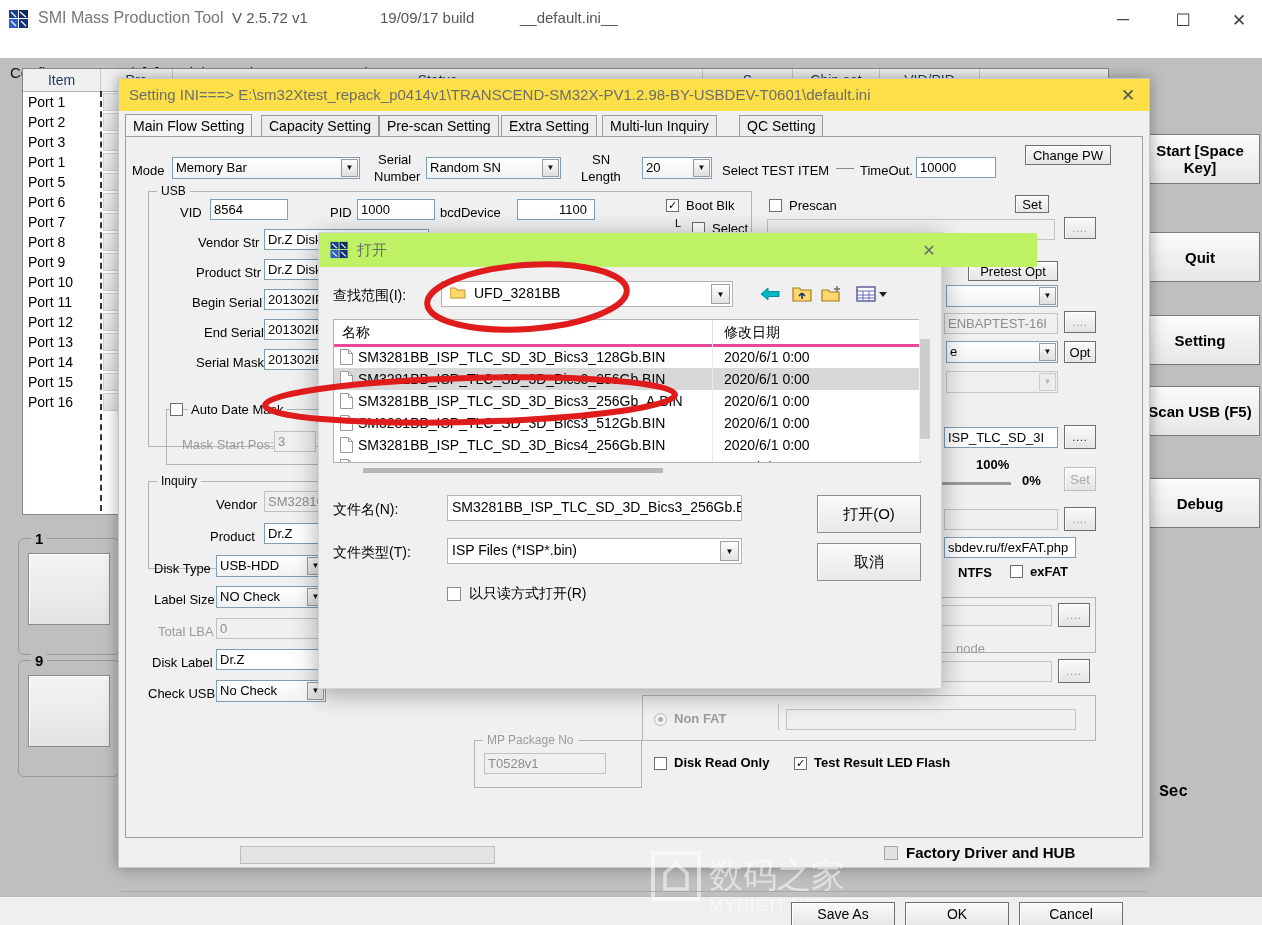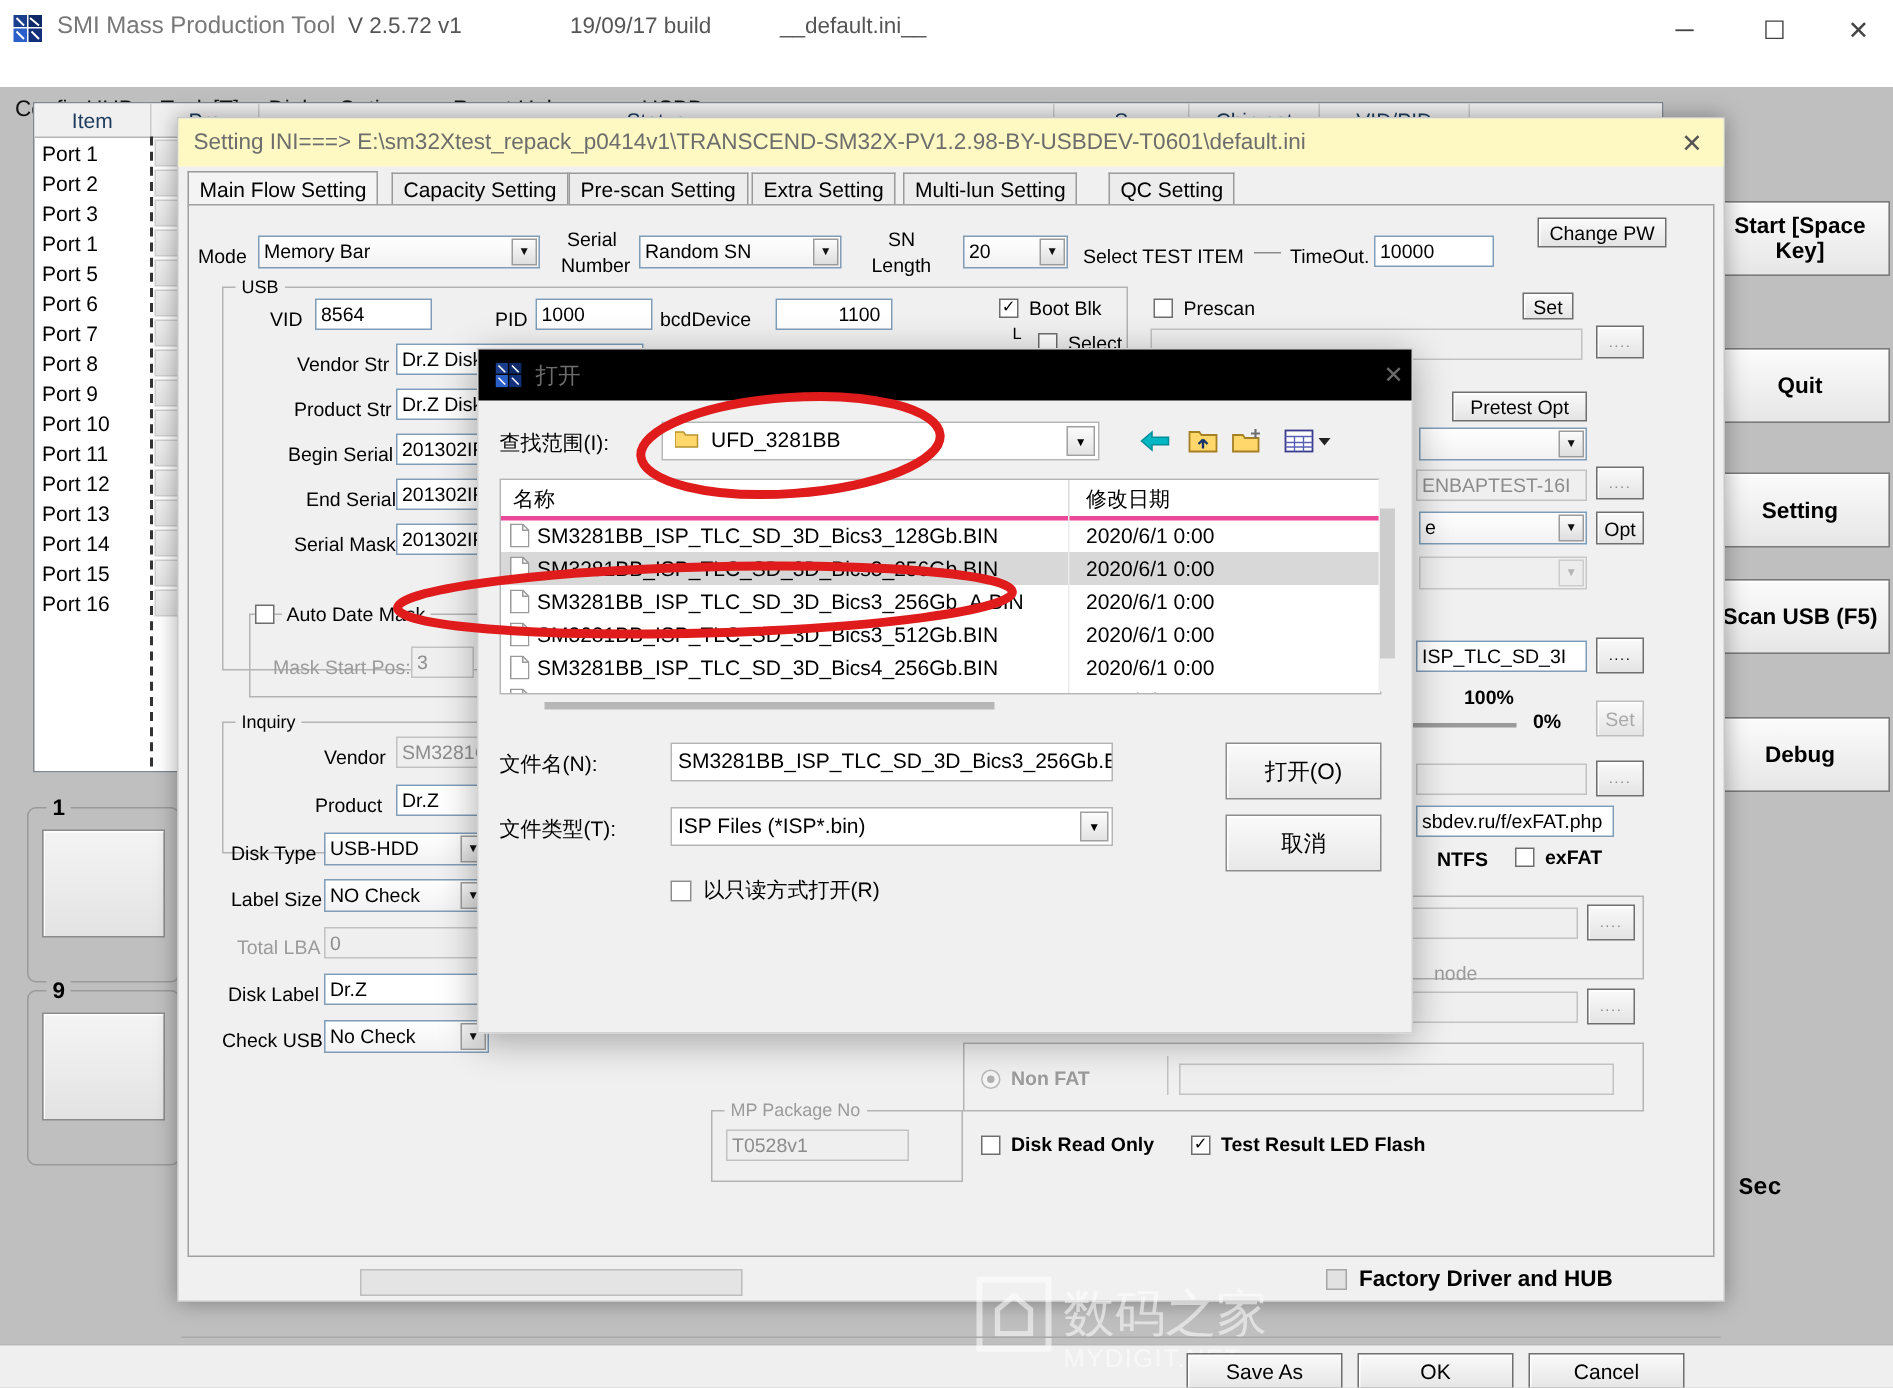--- a/index.html
+++ b/index.html
@@ -47,21 +47,21 @@
   .prev-group{left:18px;width:100px;height:115px;border:1px solid #9a9a9a;border-radius:6px;}
   .prev-num{left:30px;font-weight:bold;font-size:15px;background:#bfbfbf;padding:0 4px;}
   .prev-box{left:28px;width:80px;height:70px;background:linear-gradient(#f4f4f4,#e3e3e3);border:1px solid #8b8b8b;box-shadow:inset 1px 1px 0 #fff;}
 
   
   #status-bar{left:0;top:896px;width:1262px;height:29px;background:#efefef;border-top:1px solid #b9b9b9;}
 
   
   #setting-dialog{left:118px;top:78px;width:1030px;height:788px;background:#f0f0f0;
     border:1px solid #c8c8c8;box-shadow:0 0 14px rgba(0,0,0,.35);}
-  #setting-titlebar{left:0;top:0;width:1030px;height:32px;background:#fef9c3;}
+  #setting-titlebar{left:0;top:0;width:1030px;height:32px;background:#fde047;}
   #setting-title{left:10px;top:7px;font-size:15px;color:#6d6d6d;white-space:nowrap;}
   #setting-close{left:995px;top:4px;width:28px;height:24px;display:flex;align-items:center;justify-content:center;font-size:17px;color:#555;}
 
   #tabstrip{left:6px;top:36px;width:1016px;height:22px;}
   .tab{top:0;height:22px;line-height:20px;font-size:14px;padding:0 7px;
      border:1px solid #9a9a9a;border-bottom:none;background:#ececec;box-sizing:border-box;}
   .tab.active{background:#f4f4f4;border-bottom:1px solid #f4f4f4;top:-1px;height:24px;line-height:22px;font-weight:normal;}
 
   #tab-body{left:6px;top:57px;width:1016px;height:700px;background:#f0f0f0;border:1px solid #a0a0a0;}
 
@@ -83,21 +83,21 @@
   .btn.dis{color:#a9a9a9;border-color:#bdbdbd;}
   .chk{width:13px;height:13px;background:#fff;border:1px solid #6d6d6d;box-sizing:border-box;
      display:flex;align-items:center;justify-content:center;font-size:11px;line-height:11px;}
   .group{border:1px solid #b4b4b4;box-sizing:border-box;}
   .group-title{position:absolute;top:-8px;left:8px;background:#f0f0f0;padding:0 4px;font-size:12px;}
   .group-title.dim{color:#9b9b9b;}
 
   
   #open-dialog{left:318px;top:232px;width:622px;height:455px;background:#f0f0f0;
       border:1px solid #d3d3d3;box-shadow:0 5px 24px rgba(0,0,0,.33);}
-  #open-titlebar{left:0;top:0;width:622px;height:34px;background:#000000;}
+  #open-titlebar{left:0;top:0;width:718px;height:34px;background:#bef264;}
   #open-icon{left:11px;top:8px;width:19px;height:18px;}
   #open-title{left:38px;top:8px;font-size:15px;color:#6d6d6d;}
   #open-close{left:598px;top:5px;width:24px;height:24px;display:flex;align-items:center;justify-content:center;font-size:16px;color:#6a6a6a;}
   #lookin-label{left:14px;top:54px;font-size:14px;}
   #lookin-combo{left:122px;top:48px;width:292px;height:26px;background:#fff;border:1px solid #b5b5b5;box-sizing:border-box;}
   #lookin-folder{left:8px;top:4px;width:16px;height:13px;}
   #lookin-text{left:32px;top:3px;font-size:14px;}
   #lookin-arrow{position:absolute;right:2px;top:2px;width:19px;height:20px;background:linear-gradient(#fcfcfc,#e3e3e3);
      border:1px solid #a0a0a0;box-sizing:border-box;display:flex;align-items:center;justify-content:center;font-size:8px;}
   .navicon{top:48px;width:26px;height:26px;display:flex;align-items:center;justify-content:center;}
@@ -253,21 +253,21 @@
   <div class="abs" id="setting-titlebar">
     <div class="abs" id="setting-title">Setting  INI===&gt; E:\sm32Xtest_repack_p0414v1\TRANSCEND-SM32X-PV1.2.98-BY-USBDEV-T0601\default.ini</div>
     <div class="abs" id="setting-close">✕</div>
   </div>
 
   <div class="abs" id="tabstrip">
     <div class="abs tab active" style="left:0;">Main Flow Setting</div>
     <div class="abs tab" style="left:136px;">Capacity Setting</div>
     <div class="abs tab" style="left:254px;">Pre-scan Setting</div>
     <div class="abs tab" style="left:376px;">Extra Setting</div>
-    <div class="abs tab" style="left:477px;">Multi-lun Setting</div>
+    <div class="abs tab" style="left:477px;">Multi-lun Inquiry</div>
     <div class="abs tab" style="left:614px;">QC Setting</div>
   </div>
 
   <div class="abs" id="tab-body">
 
     <div class="abs lbl" style="left:6px;top:26px;">Mode</div>
     <div class="abs combo" style="left:46px;top:20px;width:188px;">
       <span>Memory Bar</span>
       <span class="arrow">▼</span>
     </div>

